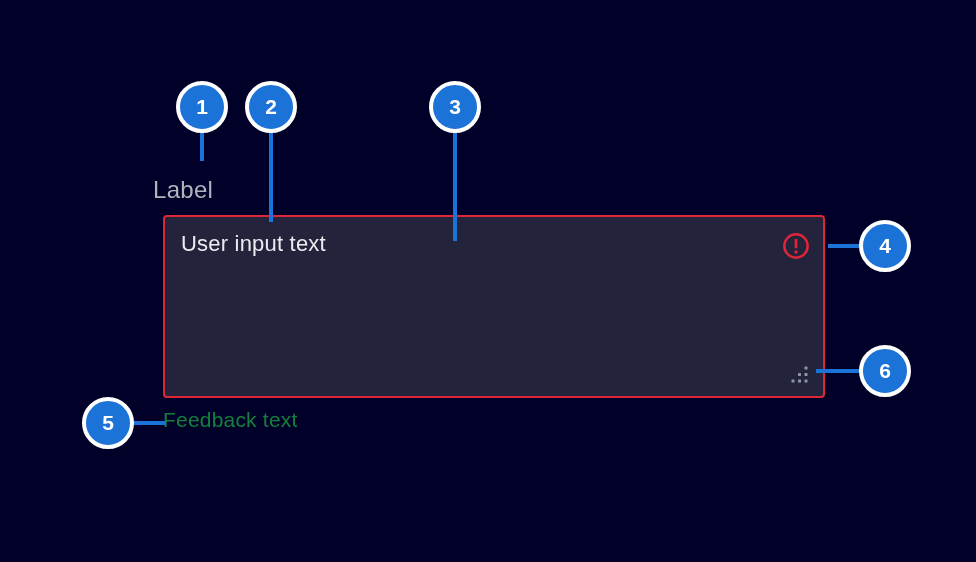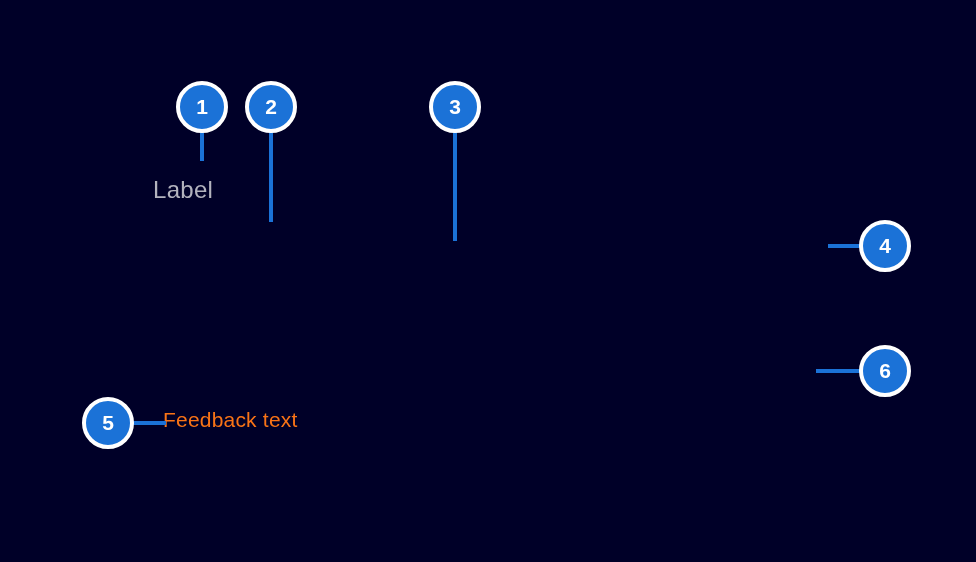--- a/index.html
+++ b/index.html
@@ -17,21 +17,21 @@
     border-radius:4px;
   }
   .textarea-value{
     position:absolute;left:16px;top:14px;
     font-size:22px;color:#ebebf0;letter-spacing:.2px;
   }
   .error-icon{position:absolute;right:13px;top:15px;width:28px;height:28px;display:block;}
   .grip{position:absolute;right:13px;bottom:11px;width:19px;height:19px;display:block;cursor:nwse-resize;}
   .feedback-text{
     position:absolute;left:163px;top:408px;
-    font-size:21px;color:#f97316;letter-spacing:.2px;
+    font-size:21px;color:#15803d;letter-spacing:.2px;
   }
   .callout{
     position:absolute;width:44px;height:44px;border-radius:50%;
     background:#1b72d7;border:4px solid #ffffff;
     display:flex;align-items:center;justify-content:center;
     color:#ffffff;font-size:21px;font-weight:bold;z-index:3;
   }
   .line{position:absolute;background:#1b72d7;z-index:1;}
   .line.v{width:4px;}
   .line.h{height:4px;}
@@ -63,16 +63,38 @@
 
   <div class="callout" id="c1">1</div>
   <div class="callout" id="c2">2</div>
   <div class="callout" id="c3">3</div>
   <div class="callout" id="c4">4</div>
   <div class="callout" id="c5">5</div>
   <div class="callout" id="c6">6</div>
 
   <div class="field-label">Label</div>
 
+  <div class="textarea">
+    <div class="textarea-value">User input text</div>
+
+    <span class="error-icon">
+      <svg width="28" height="28" viewBox="0 0 24 24">
+        <circle cx="12" cy="12" r="10" fill="none" stroke="#df2538" stroke-width="2.1"></circle>
+        <rect x="10.85" y="5.9" width="2.3" height="8.1" rx="0.6" fill="#df2538"></rect>
+        <circle cx="12" cy="17.1" r="1.5" fill="#df2538"></circle>
+      </svg>
+    </span>
+
+    <span class="grip">
+      <svg width="19" height="19" viewBox="0 0 19 19">
+        <rect x="13.5" y="0.5" width="3" height="3" rx="0.6" fill="#8f93a3"></rect>
+        <rect x="7" y="7" width="3" height="3" rx="0.6" fill="#8f93a3"></rect>
+        <rect x="13.5" y="7" width="3" height="3" rx="0.6" fill="#8f93a3"></rect>
+        <rect x="0.5" y="13.5" width="3" height="3" rx="0.6" fill="#8f93a3"></rect>
+        <rect x="7" y="13.5" width="3" height="3" rx="0.6" fill="#8f93a3"></rect>
+        <rect x="13.5" y="13.5" width="3" height="3" rx="0.6" fill="#8f93a3"></rect>
+      </svg>
+    </span>
+  </div>
 
   <div class="feedback-text">Feedback text</div>
 
 </div>
 
 </body></html>

